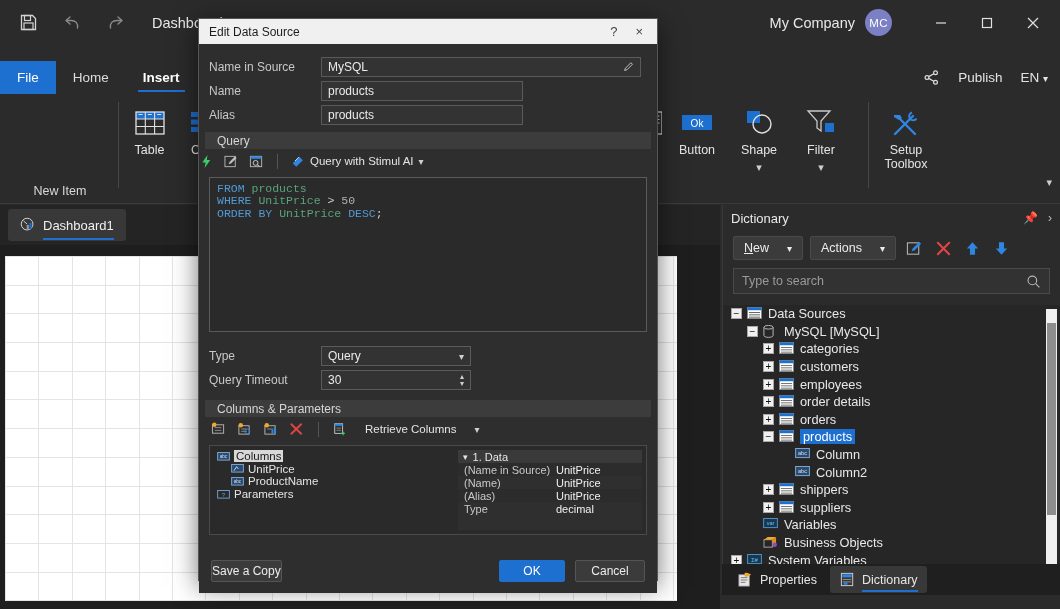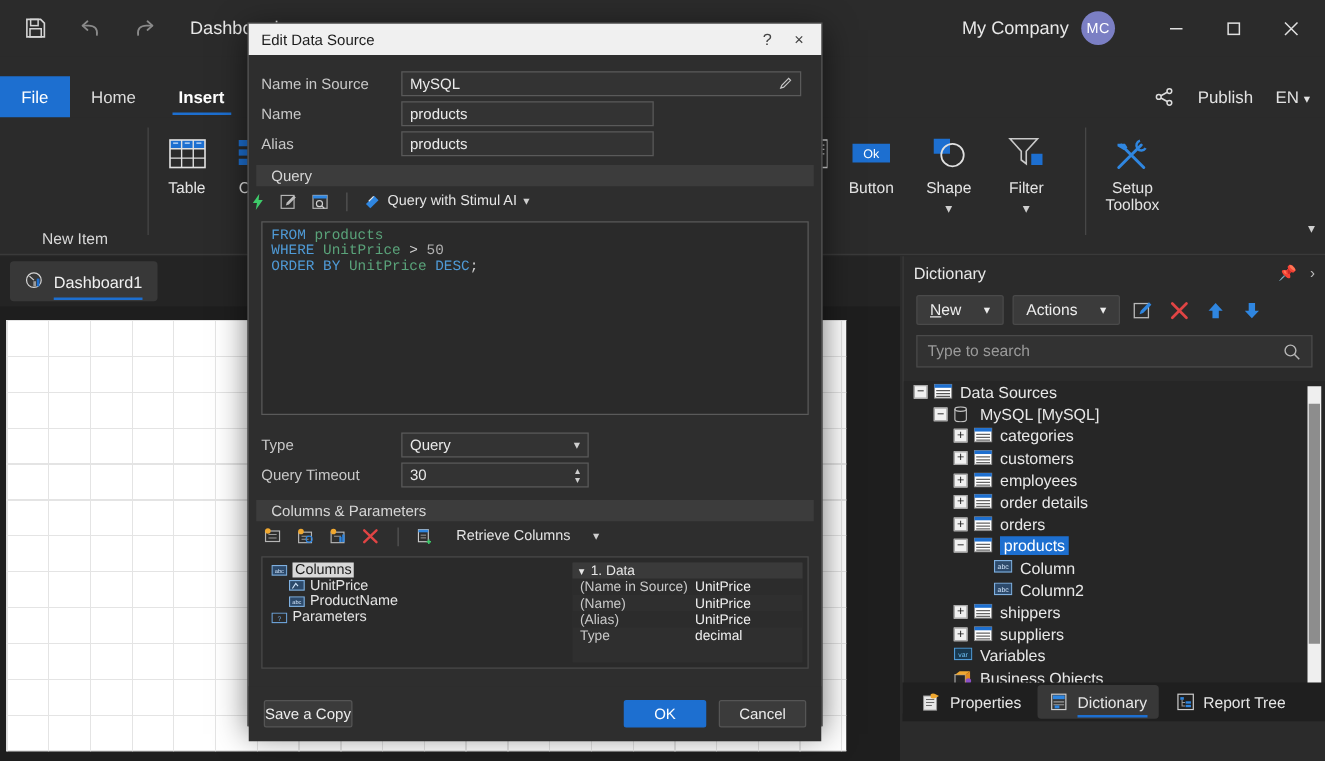--- a/index.html
+++ b/index.html
@@ -97,21 +97,21 @@
   .tnode .exp { width:11px; height:11px; border:1px solid #a9a9a9; background:#f0f0f0; color:#111;
                 font-size:10px; line-height:9px; text-align:center; margin-right:5px; flex:0 0 auto; }
   .tnode .exp.none { border:none; background:transparent; }
   .tnode .ico { width:15px; height:13px; margin-right:6px; flex:0 0 auto; }
   .tnode .txt { color:#e8e8e8; }
   .tnode.sel .txt { background:#1d6fd0; color:#fff; padding:0 3px; }
   .dict-scroll { position:absolute; right:3px; top:104px; width:11px; height:258px; background:#efefef; }
   .dict-scroll .thumb { position:absolute; left:1px; top:14px; width:9px; height:192px; background:#8d8d8d; }
 
   
-  .bottom-tabs { position:absolute; left:722px; top:546px; width:338px; height:31px;
+  .bottom-tabs { position:absolute; left:722px; top:564px; width:338px; height:31px;
                  background:#1f1f1f; display:flex; align-items:center; gap:4px; padding-left:6px; }
   .btab { height:27px; display:flex; align-items:center; gap:6px; padding:0 9px; border-radius:3px;
           font-size:12.5px; color:#e6e6e6; position:relative; }
   .btab.active { background:#383838; }
   .btab.active .b-lbl::after { content:""; position:absolute; left:0; right:0; bottom:-5px;
                                height:2px; background:#1d6fd0; }
   .btab .b-lbl { position:relative; }
 
   
   .dialog { position:absolute; left:198px; top:18px; width:460px; height:563px;
@@ -585,32 +585,20 @@
     <div class="btab active">
       <span>
         <svg width="17" height="17" viewBox="0 0 18 18" style="display:block">
             <rect x="2.5" y="2.5" width="12" height="13" fill="none" stroke="#cfcfcf" stroke-width="1"></rect>
             <rect x="3.5" y="3.5" width="10" height="3.2" fill="#2f86e0"></rect>
             <path d="M4 9h9M4 11.5h9" stroke="#9a9a9a" stroke-width=".9"></path>
             <rect x="5" y="12" width="4" height="2.5" fill="#2f86e0"></rect>
           </svg>
       </span>
       <span class="b-lbl">Dictionary</span>
-    </div>
-    <div class="btab">
-      <span>
-        <svg width="17" height="17" viewBox="0 0 18 18" style="display:block">
-            <rect x="2.5" y="2.5" width="13" height="13" fill="none" stroke="#cfcfcf" stroke-width="1"></rect>
-            <rect x="4.5" y="5" width="3" height="2.2" fill="#2f86e0"></rect>
-            <rect x="9" y="8.5" width="4.5" height="2" fill="#2f86e0"></rect>
-            <rect x="9" y="11.5" width="4.5" height="2" fill="#2f86e0"></rect>
-            <path d="M6 7.2v5.3h2.5M6 9.5h2.5" stroke="#9a9a9a" stroke-width=".9" fill="none"></path>
-          </svg>
-      </span>
-      <span class="b-lbl">Report Tree</span>
     </div>
   </div>
 
   <div class="dialog">
     <div class="dlg-title">
       <span class="t">Edit Data Source</span>
       <span class="ctl">
         <span>?</span>
         <span>×</span>
       </span>

